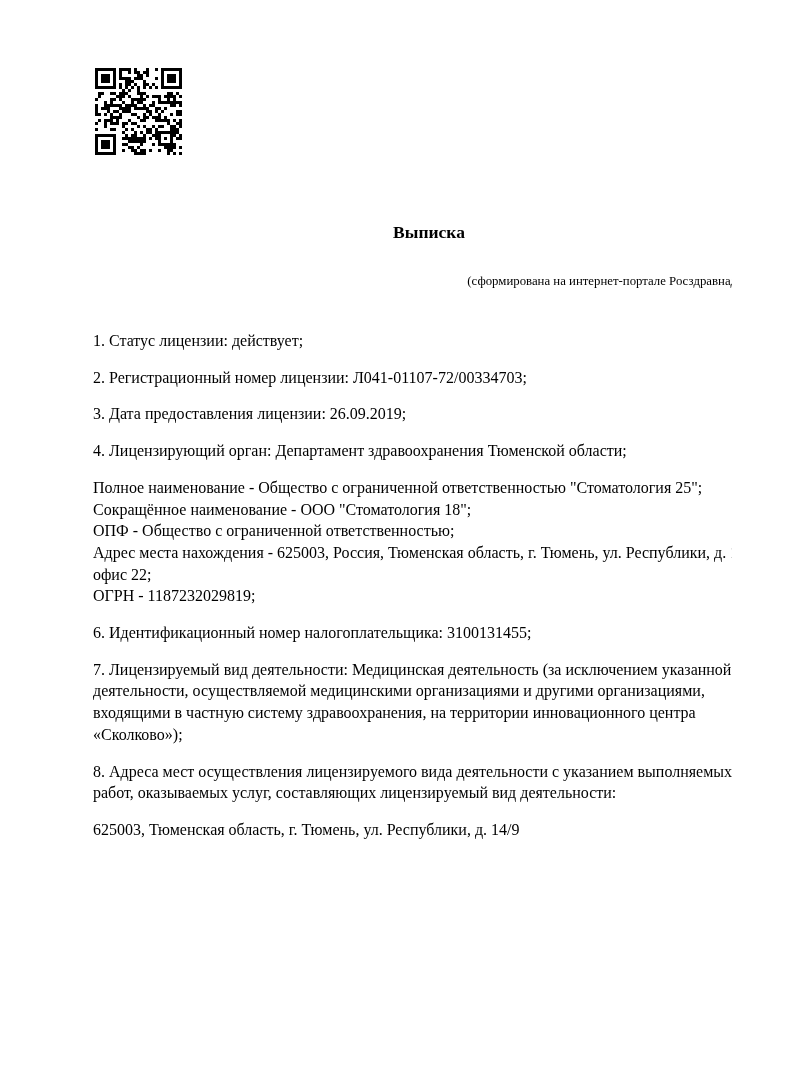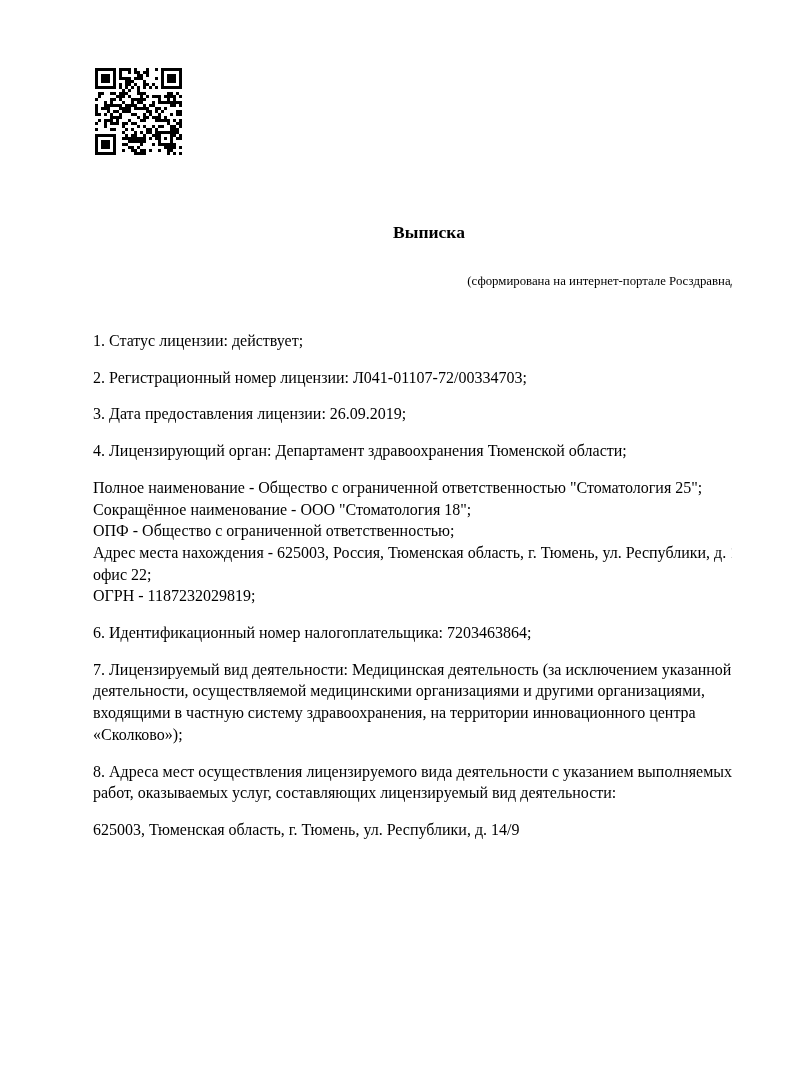--- a/index.html
+++ b/index.html
@@ -464,19 +464,19 @@
     <p class="para">4. Лицензирующий орган: Департамент здравоохранения Тюменской области;</p>
 
     <div class="org-block">
       <p>Полное наименование - Общество с ограниченной ответственностью "Стоматология 25";</p>
       <p>Сокращённое наименование - ООО "Стоматология 18";</p>
       <p>ОПФ - Общество с ограниченной ответственностью;</p>
       <p>Адрес места нахождения - 625003, Россия, Тюменская область, г. Тюмень, ул. Республики, д. 10/7, офис 22;</p>
       <p>ОГРН - 1187232029819;</p>
     </div>
 
-    <p class="para">6. Идентификационный номер налогоплательщика: 7203463864;</p>
+    <p class="para">6. Идентификационный номер налогоплательщика: 3100131455;</p>
     <p class="para">7. Лицензируемый вид деятельности: Медицинская деятельность (за исключением указанной деятельности, осуществляемой медицинскими организациями и другими организациями, входящими в частную систему здравоохранения, на территории инновационного центра «Сколково»);</p>
     <p class="para">8. Адреса мест осуществления лицензируемого вида деятельности с указанием выполняемых работ, оказываемых услуг, составляющих лицензируемый вид деятельности:</p>
     <p class="para">625003, Тюменская область, г. Тюмень, ул. Республики, д. 14/9</p>
 
   </div>
 </div>
 
 </body></html>

